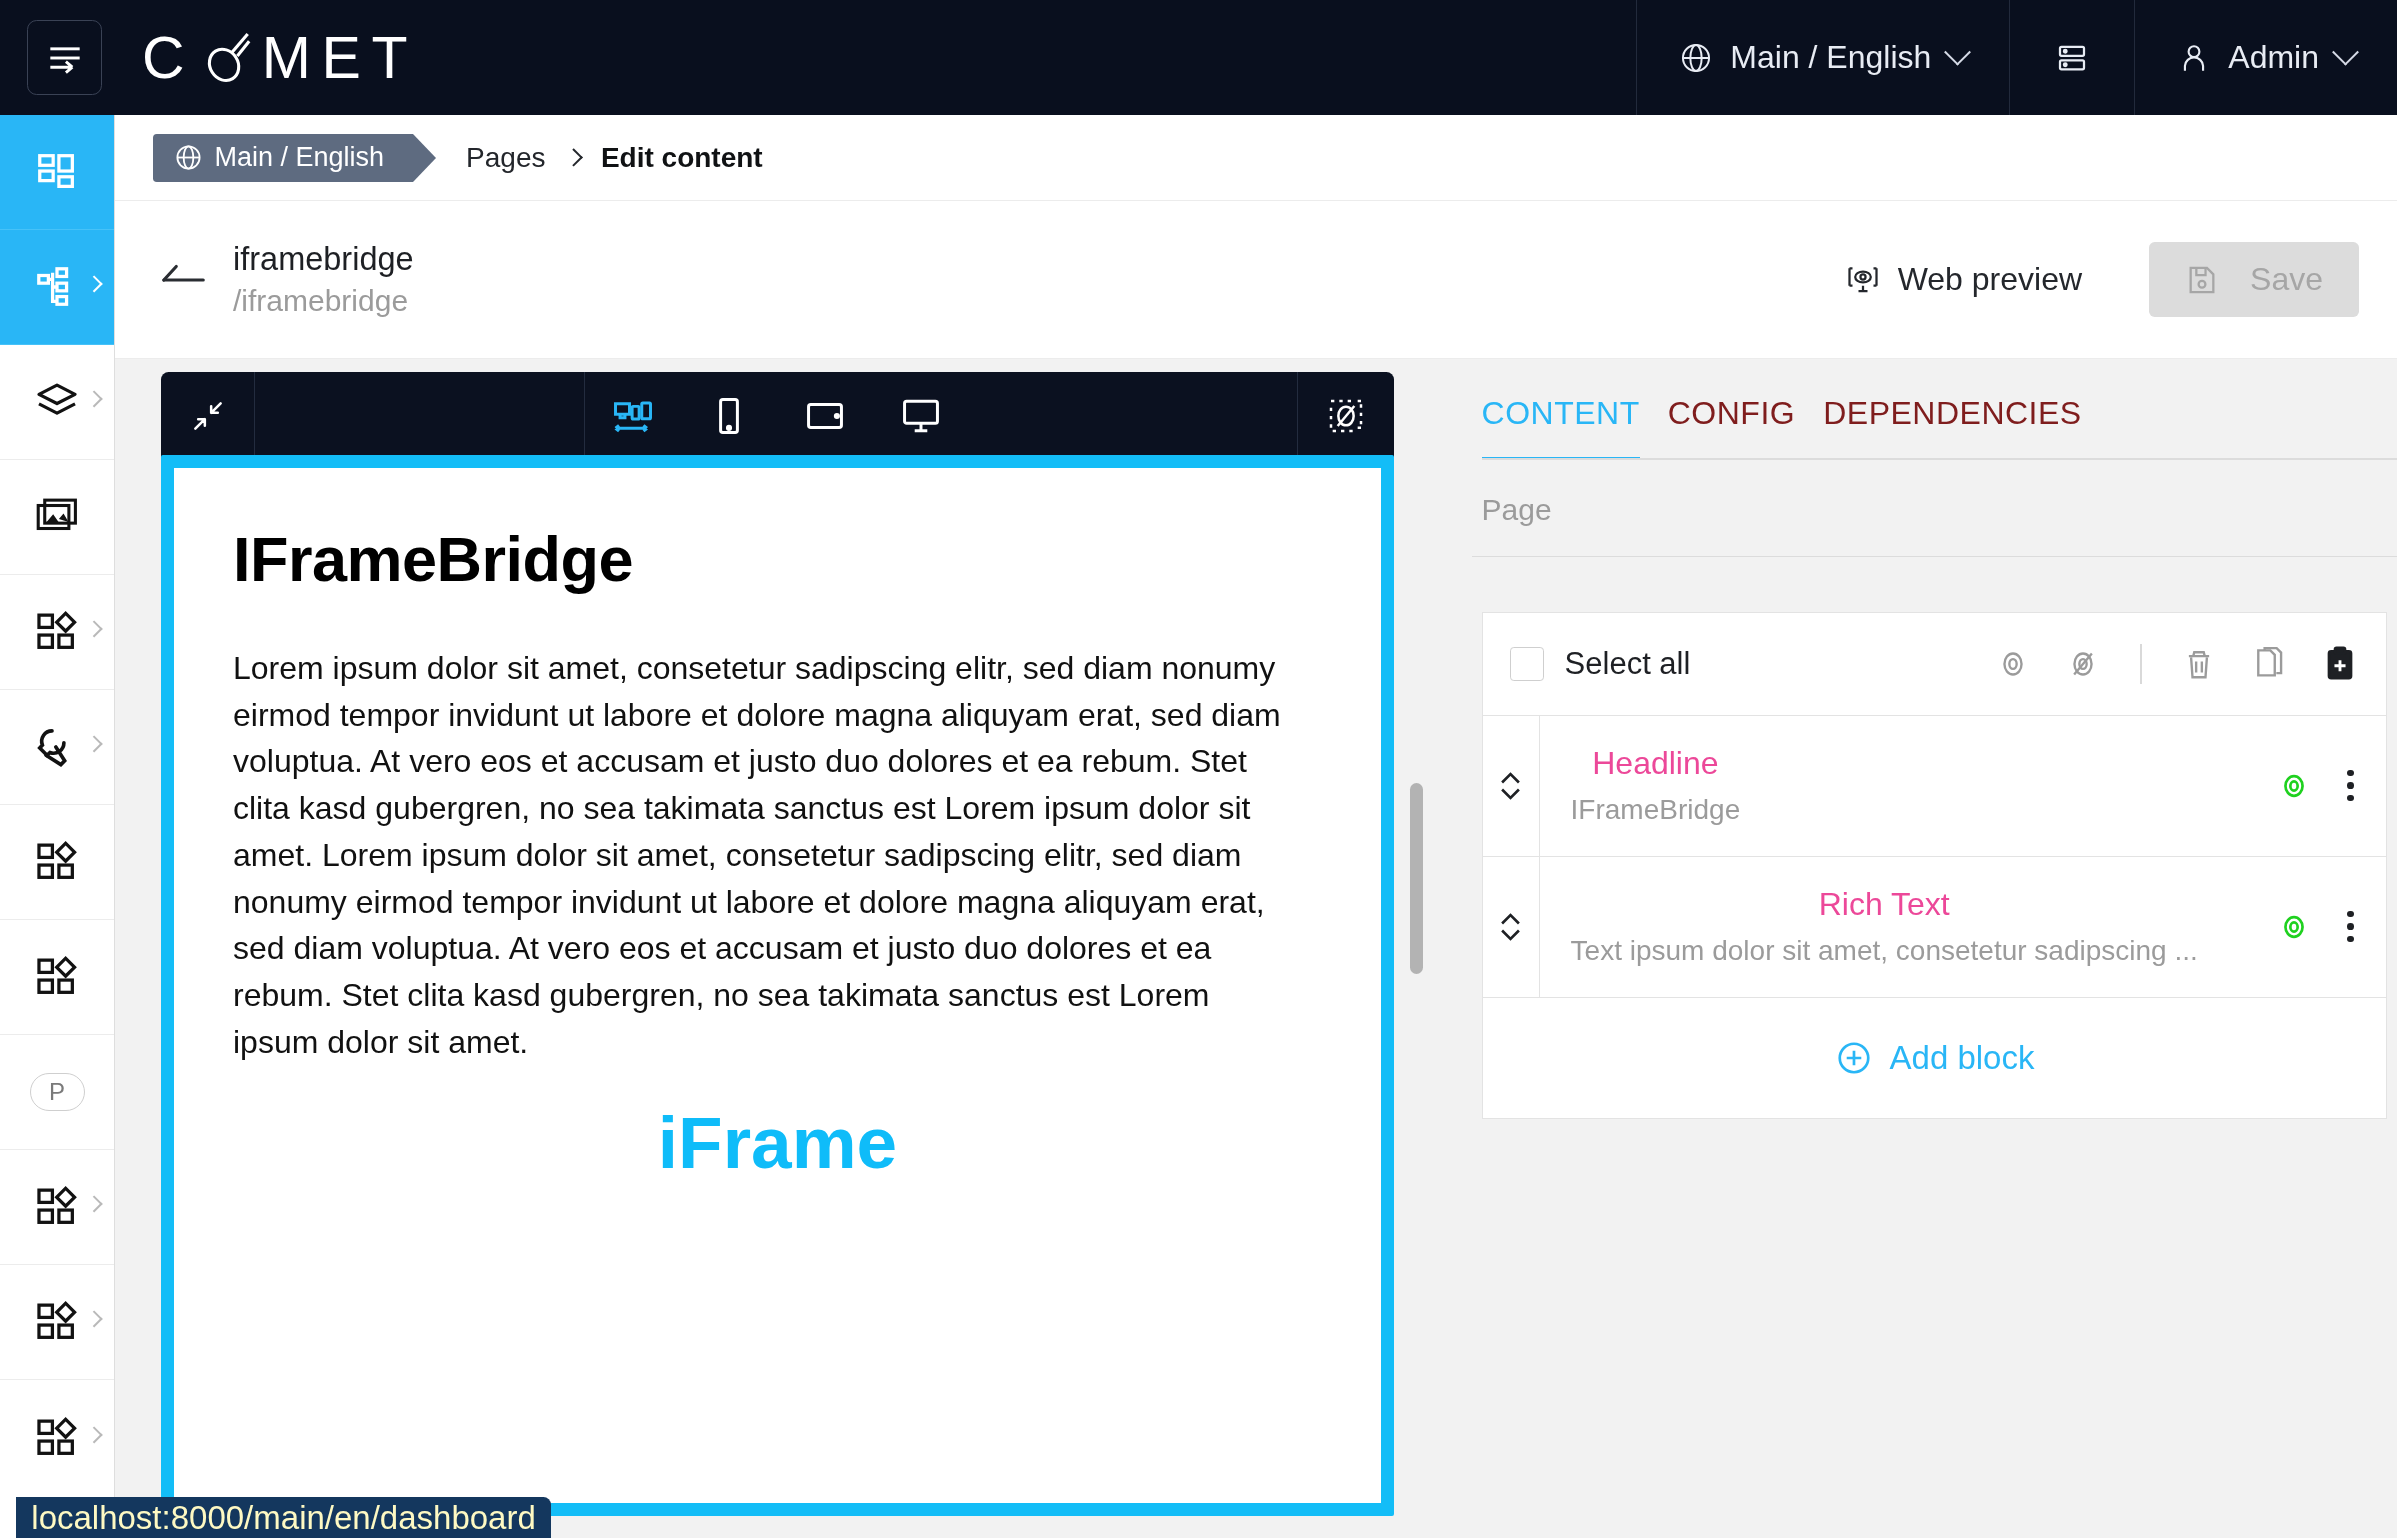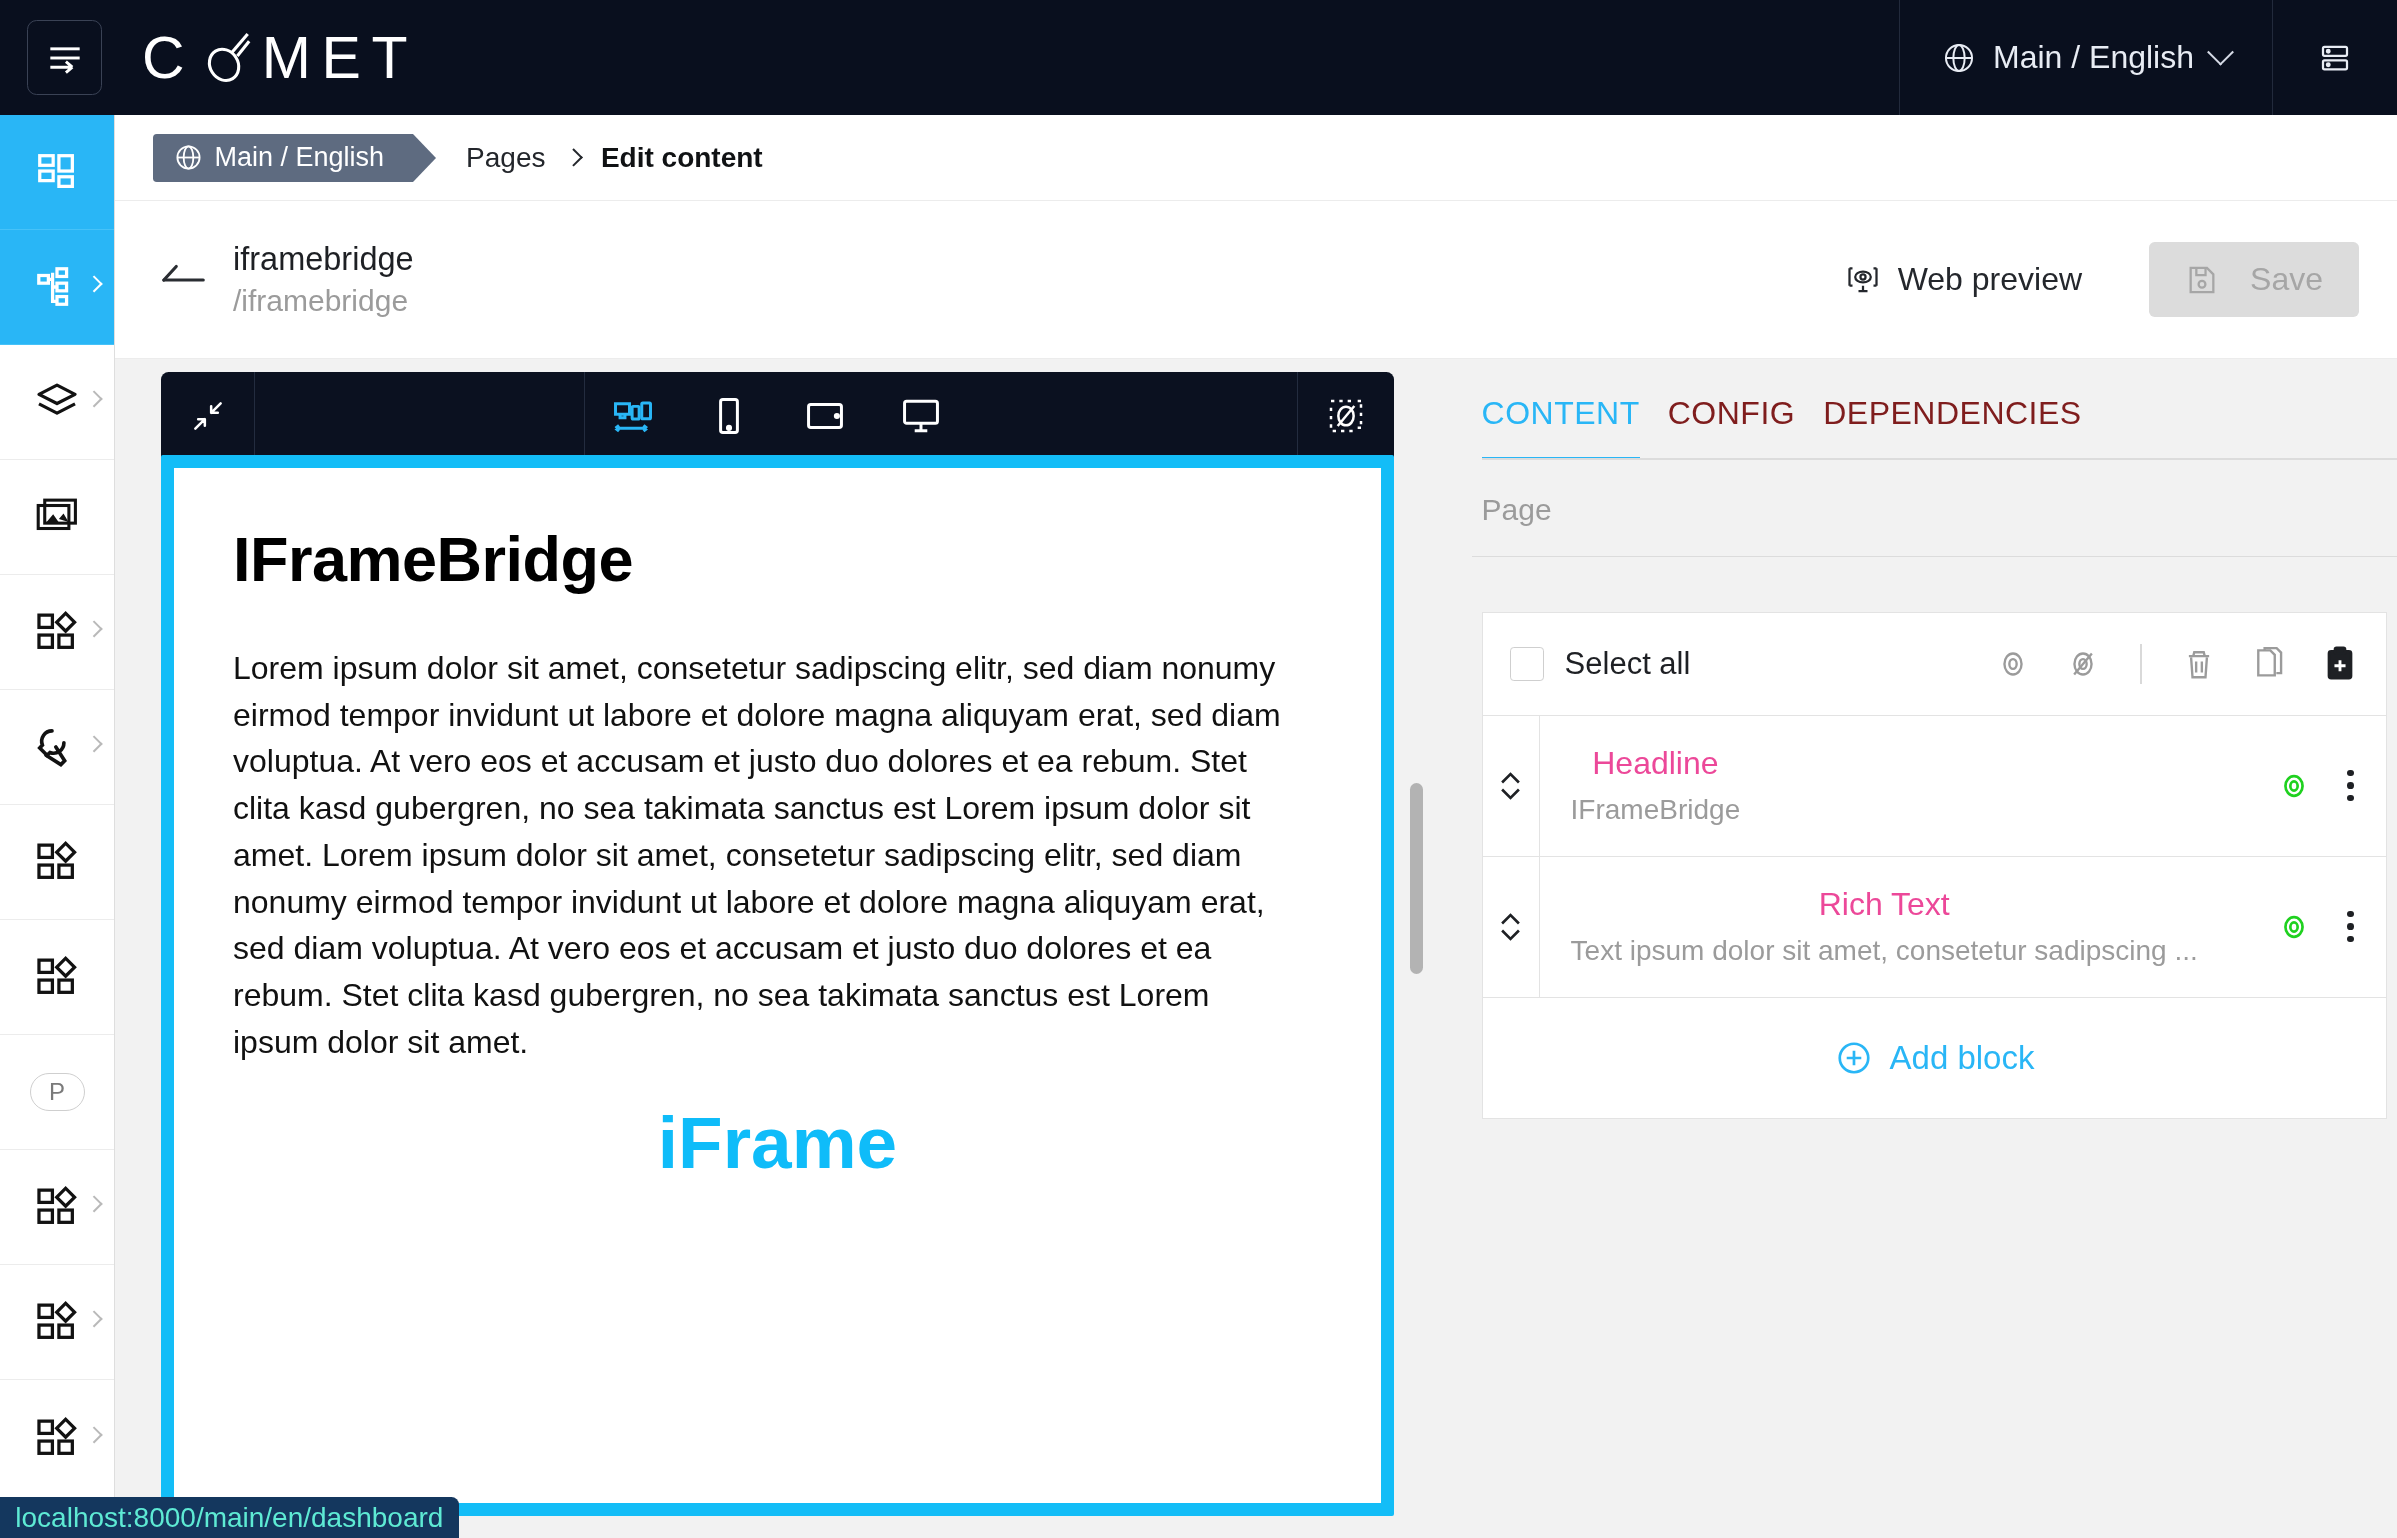--- a/index.html
+++ b/index.html
@@ -200,22 +200,22 @@
   .block-right { display:flex; align-items:center; gap:23px; margin-left:auto; }
   .kebab { display:flex; flex-direction:column; gap:5.7px; cursor:pointer; padding:5.7px 11.5px; }
   .kebab i { display:block; width:6.7px; height:6.7px; border-radius:50%; background:#1e2024; }
   .addblock-row {
     height:120px; display:flex; align-items:center; justify-content:center;
     gap:17px; color:#29b6f6; font-size:33px; cursor:pointer; background:#fff;
   }
 
   
   .statusbar {
-    position:absolute; left:0; bottom:0; height:42px;
-    background:#14375e; color:#5eead4; font-size:28px;
+    position:absolute; left:16px; bottom:0; height:42px;
+    background:#14375e; color:#fef9c3; font-size:33px;
     display:flex; align-items:center; padding:0 15.3px;
     border-radius:0 7.6px 0 0; z-index:60;
   }
   svg { display:block; }
 </style>
 </head>
 <body>
 
 <div class="app">
 
@@ -261,20 +261,30 @@
       <span>
         <svg width="36" height="36" viewBox="0 0 24 24" fill="none" stroke="#e8ecf4" stroke-width="1.5">
           <rect x="4" y="4.5" width="16" height="6" rx="1"></rect>
           <rect x="4" y="13.5" width="16" height="6" rx="1"></rect>
           <circle cx="7.5" cy="7.5" r="0.9" fill="#e8ecf4"></circle>
           <circle cx="7.5" cy="16.5" r="0.9" fill="#e8ecf4"></circle>
         </svg>
       </span>
     </div>
 
+    <div class="topbar-item">
+      <span>
+        <svg width="34" height="34" viewBox="0 0 24 24" fill="none" stroke="#e8ecf4" stroke-width="1.5">
+          <circle cx="12" cy="7.5" r="3.8"></circle>
+          <path d="M5.6 21v-3.4a6.4 6.4 0 0 1 6.4-6.0 6.4 6.4 0 0 1 6.4 6.0V21"></path>
+        </svg>
+      </span>
+      <span>Admin</span>
+      <span class="chev-down"></span>
+    </div>
   </div>
 
   <div class="sidebar">
 
     <div class="side-item active">
       <span>
         <svg width="46" height="46" viewBox="0 0 24 24" fill="none" stroke="#ffffff" stroke-width="1.7">
           <rect x="3" y="3.5" width="7" height="5"></rect>
           <rect x="3" y="11.5" width="7" height="5"></rect>
           <rect x="13" y="3.5" width="7" height="8"></rect>

